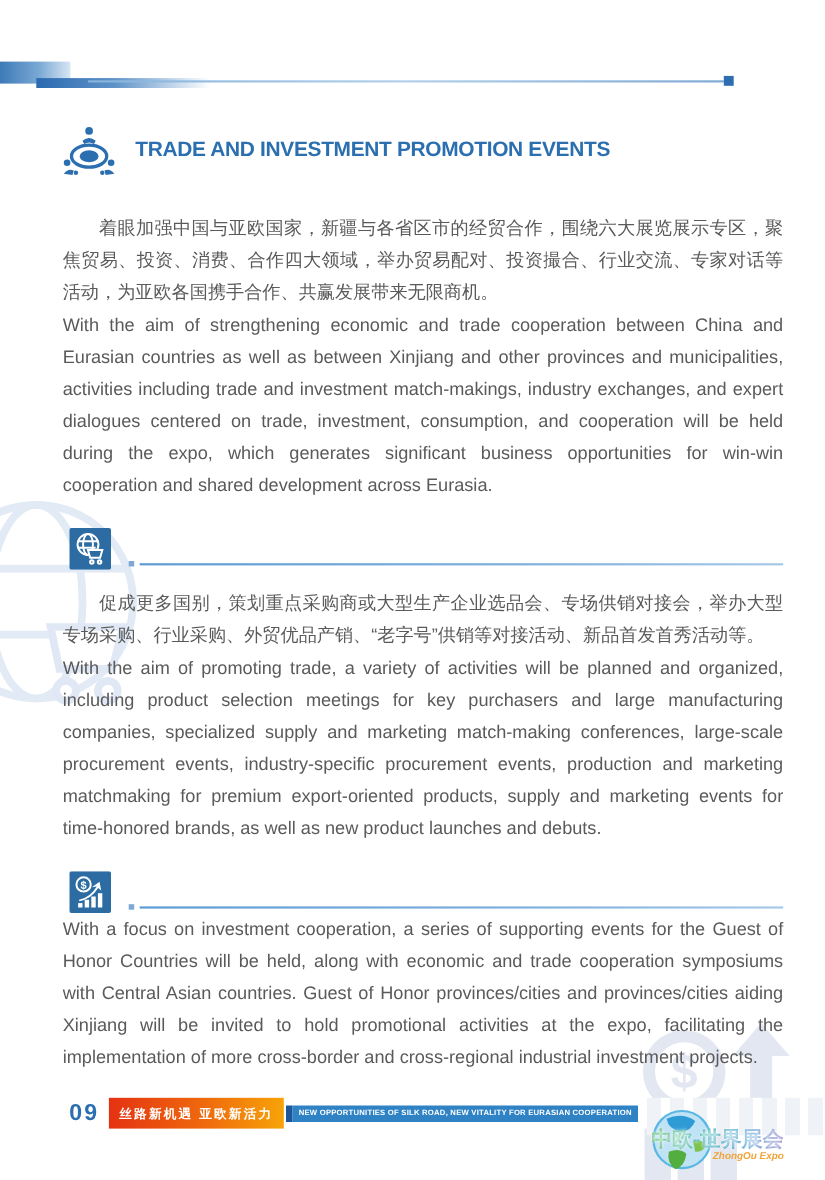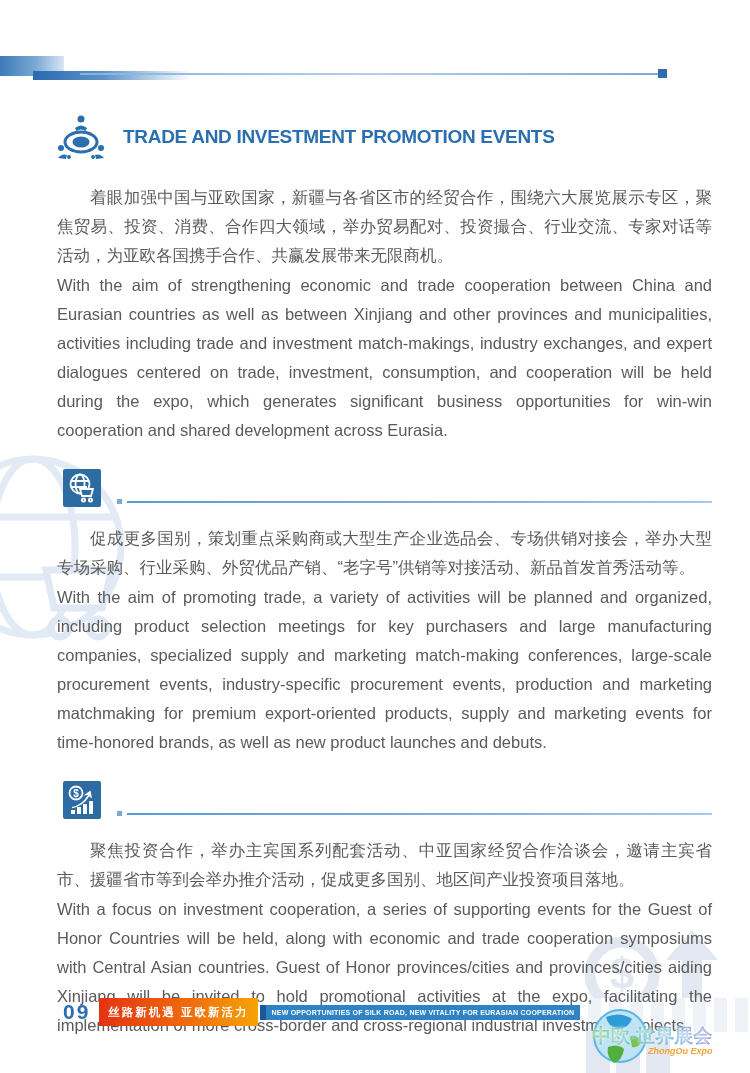--- a/index.html
+++ b/index.html
@@ -26,21 +26,21 @@
   
   .header { position:relative; z-index:2; display:flex; align-items:center; margin:112px 38px 0 57px; }
   .header-icon { width:48px; height:50px; flex:0 0 auto; }
   .titles { display:flex; align-items:baseline; margin-left:9px; white-space:nowrap; }
   .title-cn { font-size:24px; font-weight:bold; color:#2b6fb0; letter-spacing:1px; }
   .title-en { font-size:19px; font-weight:bold; color:#2b6fb0; margin-left:9px; letter-spacing:-0.3px; }
 
   
   .content { position:relative; z-index:2; margin:0 38px 0 57px; color:#5a5a5a; }
   .content p { font-size:16.5px; line-height:29px; text-align:justify; }
-  .cn { text-indent:2em; margin-top:21px; }
+  .cn { text-indent:2em; margin-top:32px; }
   .cn.sec { margin-top:17px; }
   .en { margin-top:1px; }
 
   .section-head { display:flex; align-items:flex-end; margin-top:24px; }
   .sec-icon { width:38px; height:38px; margin-left:6px; flex:0 0 auto; }
   .divider-wrap { flex:1; display:flex; align-items:center; margin:0 0 3px 16px; }
   .divider-dot { width:5px; height:5px; background:#7fa9d4; margin-right:5px; flex:0 0 auto; }
   .divider-line { flex:1; height:2px; background:linear-gradient(90deg,#5b9bd5 0%,#7fb0de 60%,#a7c9e8 100%); }
 
   
@@ -152,21 +152,20 @@
           <rect x="14" y="26" width="4" height="7"></rect>
           <rect x="20" y="23" width="4" height="10"></rect>
           <rect x="26" y="20" width="4" height="13"></rect>
         </g>
       </svg>
       <span class="divider-wrap">
         <span class="divider-dot"></span>
         <span class="divider-line"></span>
       </span>
     </div>
-    <p class="cn sec">聚焦投资合作，举办主宾国系列配套活动、中亚国家经贸合作洽谈会，邀请主宾省市、援疆省市等到会举办推介活动，促成更多国别、地区间产业投资项目落地。</p>
     <p class="en">With a focus on investment cooperation, a series of supporting events for the Guest of Honor Countries will be held, along with economic and trade cooperation symposiums with Central Asian countries. Guest of Honor provinces/cities and provinces/cities aiding Xinjiang will be invited to hold promotional activities at the expo, facilitating the implementation of more cross-border and cross-regional industrial investment projects.</p>
   </main>
 
   <footer class="footer">
     <span class="pagenum">09</span>
     <span class="banner-cn">丝路新机遇  亚欧新活力</span>
     <span class="banner-sep"></span>
     <span class="banner-en">NEW OPPORTUNITIES OF SILK ROAD, NEW VITALITY FOR EURASIAN COOPERATION</span>
   </footer>
 

